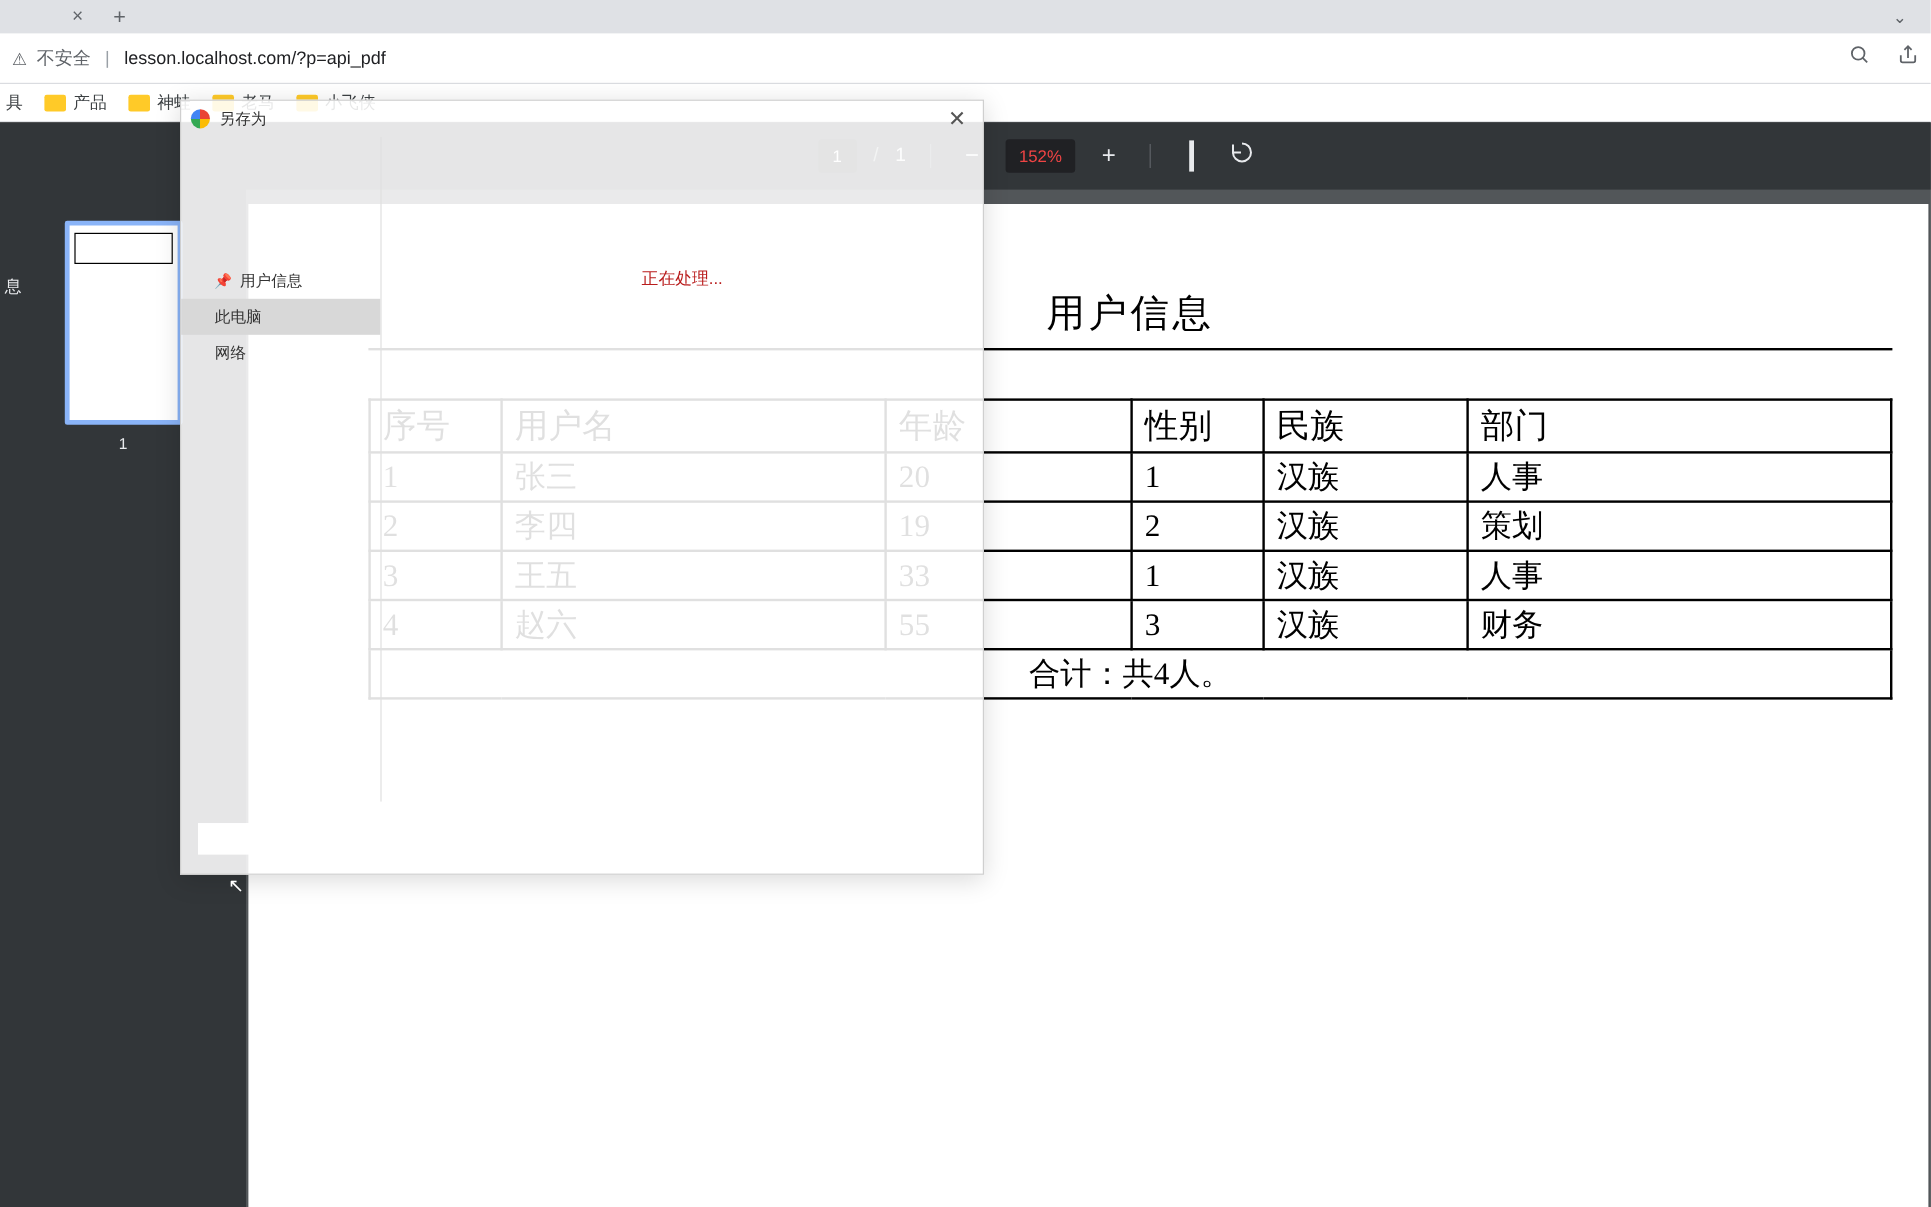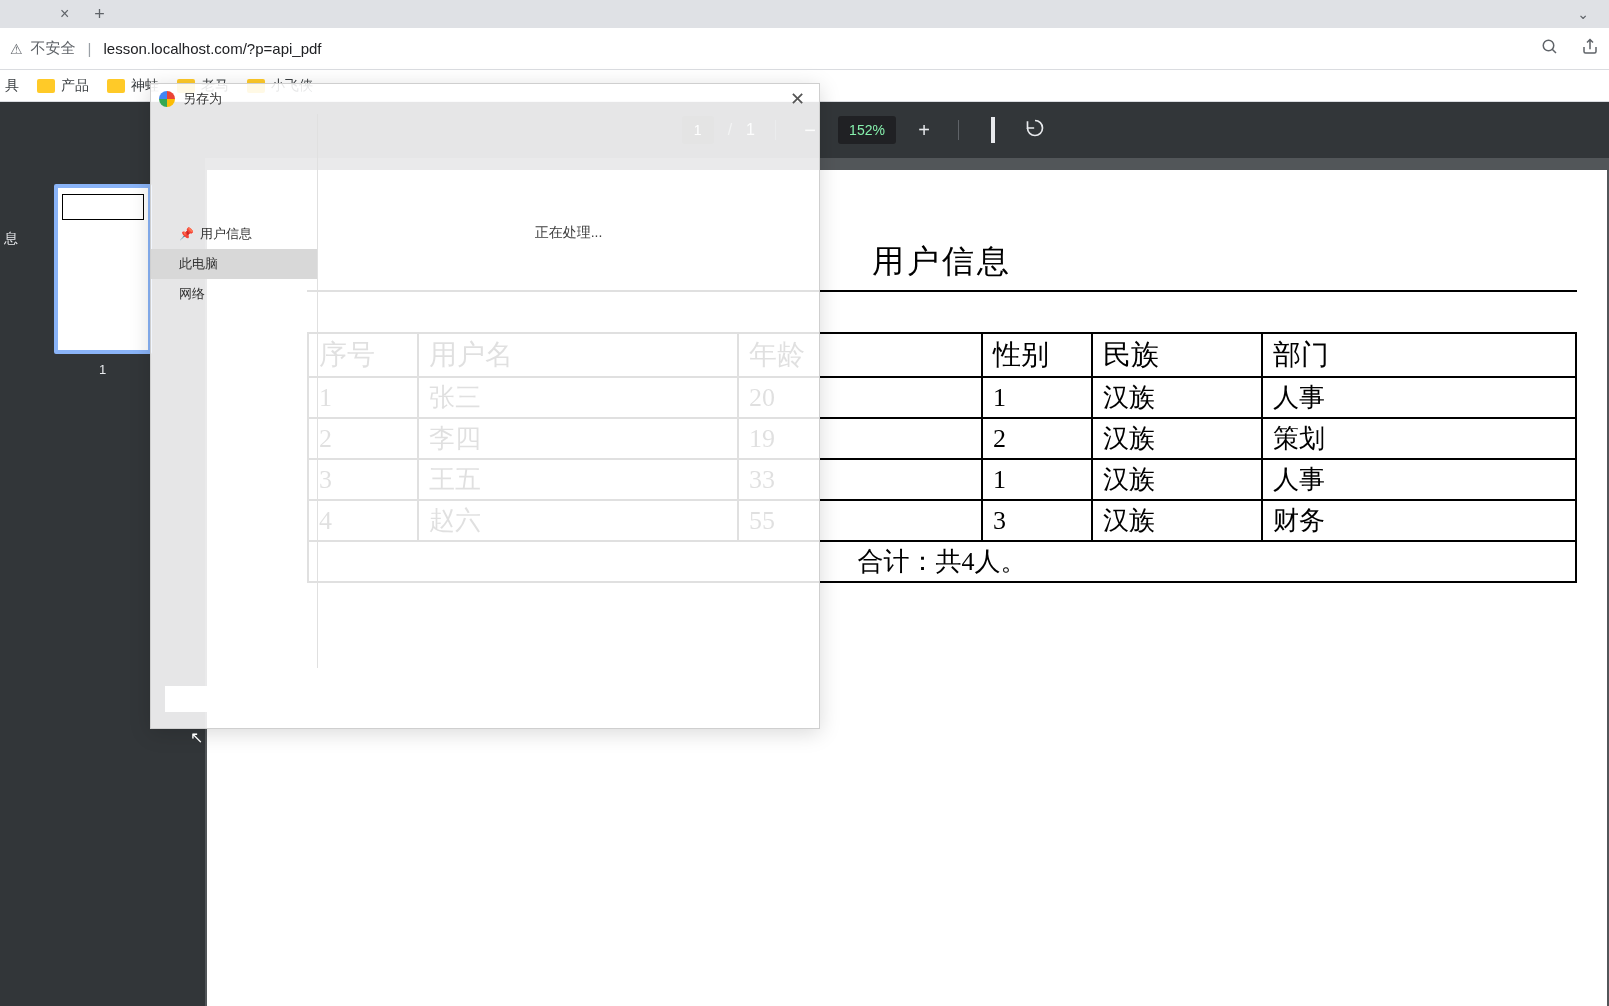--- a/index.html
+++ b/index.html
@@ -31,52 +31,52 @@
 .thumbnail { width: 98px; height: 170px; background: #fff; border: 4px solid #8ab4f8; border-radius: 2px; margin-top: 22px; display: flex; flex-direction: column; }
 .thumb-inner { padding: 6px 4px; }
 .thumb-mini { width: 100%; height: 26px; border: 1px solid #000; }
 .thumb-num { color: #e8eaed; font-size: 13px; margin-top: 8px; }
 
 .pdf-toolbar { position: absolute; top: 0; left: 205px; right: 0; height: 56px; background: #323639; display: flex; align-items: center; justify-content: flex-end; padding: 0 560px 0 0; gap: 14px; color: #e8eaed; z-index: 5; }
 .page-box { background: #202124; color: #fff; width: 32px; height: 28px; text-align: center; font-size: 14px; border-radius: 3px; display: flex; align-items: center; justify-content: center; }
 .page-sep { color: #9aa0a6; }
 .tb-divider { width: 1px; height: 20px; background: #5f6368; margin: 0 6px; }
 .tb-btn { color: #e8eaed; font-size: 20px; cursor: pointer; width: 28px; text-align: center; }
-.zoom-box { background: #202124; color: #86efac; width: 58px; height: 28px; text-align: center; font-size: 14px; border-radius: 3px; display: flex; align-items: center; justify-content: center; }
+.zoom-box { background: #202124; color: #ef4444; width: 58px; height: 28px; text-align: center; font-size: 14px; border-radius: 3px; display: flex; align-items: center; justify-content: center; }
 .fit-icon { border: 2px solid #e8eaed; width: 18px; height: 18px; position: relative; }
 .fit-icon::after { content: ''; position: absolute; top: 3px; bottom: 3px; left: 3px; right: 3px; border-top: 2px solid #e8eaed; border-bottom: 2px solid #e8eaed; }
 .rotate-icon svg { width: 20px; height: 20px; }
 
 .pdf-content { flex: 1; background: #525659; padding-top: 68px; overflow: hidden; }
 .pdf-page { background: #fff; margin: 0 auto; width: 1400px; min-height: 900px; padding: 70px 30px 30px 100px; font-family: SimSun, serif; }
 .doc-title { font-size: 32px; text-align: center; color: #000; letter-spacing: 3px; margin-bottom: 6px; }
 .doc-hr { border: 0; border-top: 2px solid #000; margin-bottom: 40px; }
 .data-table { border-collapse: collapse; width: 100%; }
 .data-table th, .data-table td { border: 2px solid #000; padding: 2px 10px; font-size: 26px; text-align: left; font-weight: normal; }
 .data-table th { font-size: 28px; }
 .col-idx { width: 110px; }
 .col-name { width: 320px; }
-.col-age { width: 244px; }
+.col-age { width: 205px; }
 .col-sex { width: 110px; }
 .col-eth { width: 170px; }
 .col-dept { }
 .total-row td { text-align: center; font-size: 26px; }
 
 
 .dialog-overlay { position: absolute; left: 150px; top: 83px; width: 670px; height: 646px; background: rgba(255,255,255,0.88); border: 1px solid #cfcfcf; box-shadow: 0 4px 20px rgba(0,0,0,0.15); z-index: 100; }
 .dlg-title { display: flex; align-items: center; gap: 8px; padding: 4px 8px; font-size: 13px; color: #333; }
 .dlg-title-icon { width: 16px; height: 16px; border-radius: 50%; background: conic-gradient(#ea4335 0 90deg, #fbbc05 90deg 180deg, #34a853 180deg 270deg, #4285f4 270deg 360deg); }
 .dlg-close { margin-left: auto; font-size: 18px; color: #555; cursor: pointer; padding: 0 6px; }
 .dlg-body { display: flex; height: calc(100% - 90px); }
 .dlg-nav { width: 166px; padding-top: 105px; }
 .nav-item { padding: 6px 10px 6px 28px; font-size: 13px; color: #333; cursor: pointer; display: flex; align-items: center; gap: 6px; }
 .nav-item.sel { background: #d8d8d8; }
 .pin-icon { color: #1e88e5; font-size: 12px; }
 .dlg-main { flex: 1; border-left: 1px solid #e0e0e0; padding-top: 110px; text-align: center; }
-.processing { color: #404040; font-size: 14px; }
+.processing { color: #b91c1c; font-size: 14px; }
 .dlg-footer { position: absolute; bottom: 14px; left: 14px; right: 14px; display: flex; gap: 12px; }
 .dlg-input { width: 100px; height: 26px; background: #fff; border: 1px solid #fff; }
 .dlg-spacer { flex: 1; }
 .dlg-btn { width: 92px; height: 28px; background: #fff; border: 1px solid #fff; }
 
 .cursor { position: absolute; left: 190px; top: 728px; z-index: 200; color: #fff; font-size: 16px; pointer-events: none; }
 </style>
 </head>
 <body>
 

